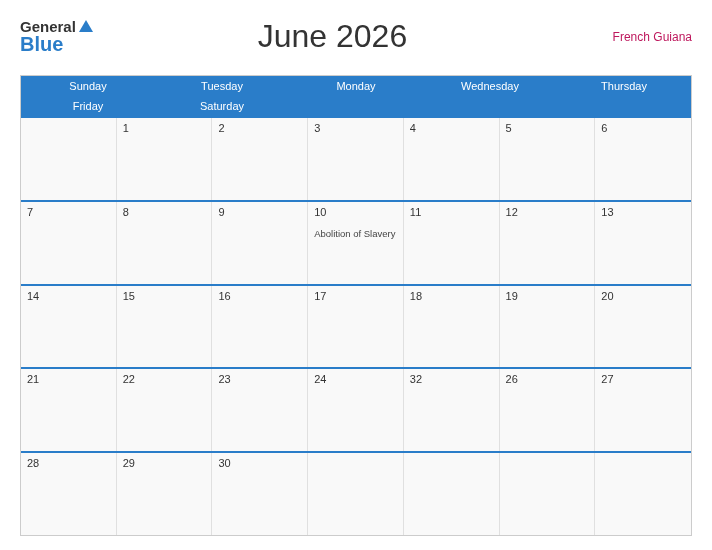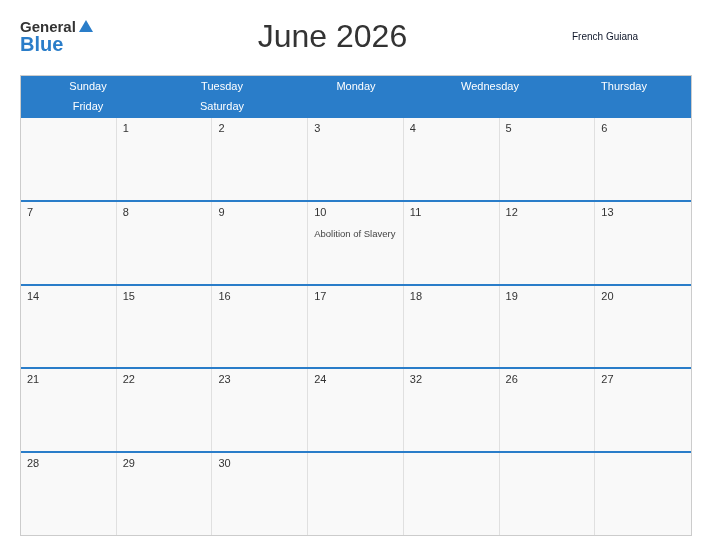--- a/index.html
+++ b/index.html
@@ -49,23 +49,23 @@
       color: #2a7dc9;
     }
     .calendar-title {
       font-size: 32px;
       font-weight: normal;
       color: #333;
       text-align: center;
       flex: 1;
     }
     .region-label {
-      font-size: 10px;
-      color: #0f172a;
-      text-align: left;
+      font-size: 12px;
+      color: #be185d;
+      text-align: right;
       min-width: 120px;
     }
     .calendar {
       flex: 1;
       display: flex;
       flex-direction: column;
       border: 1px solid #ccc;
     }
     .day-headers {
       display: grid;

